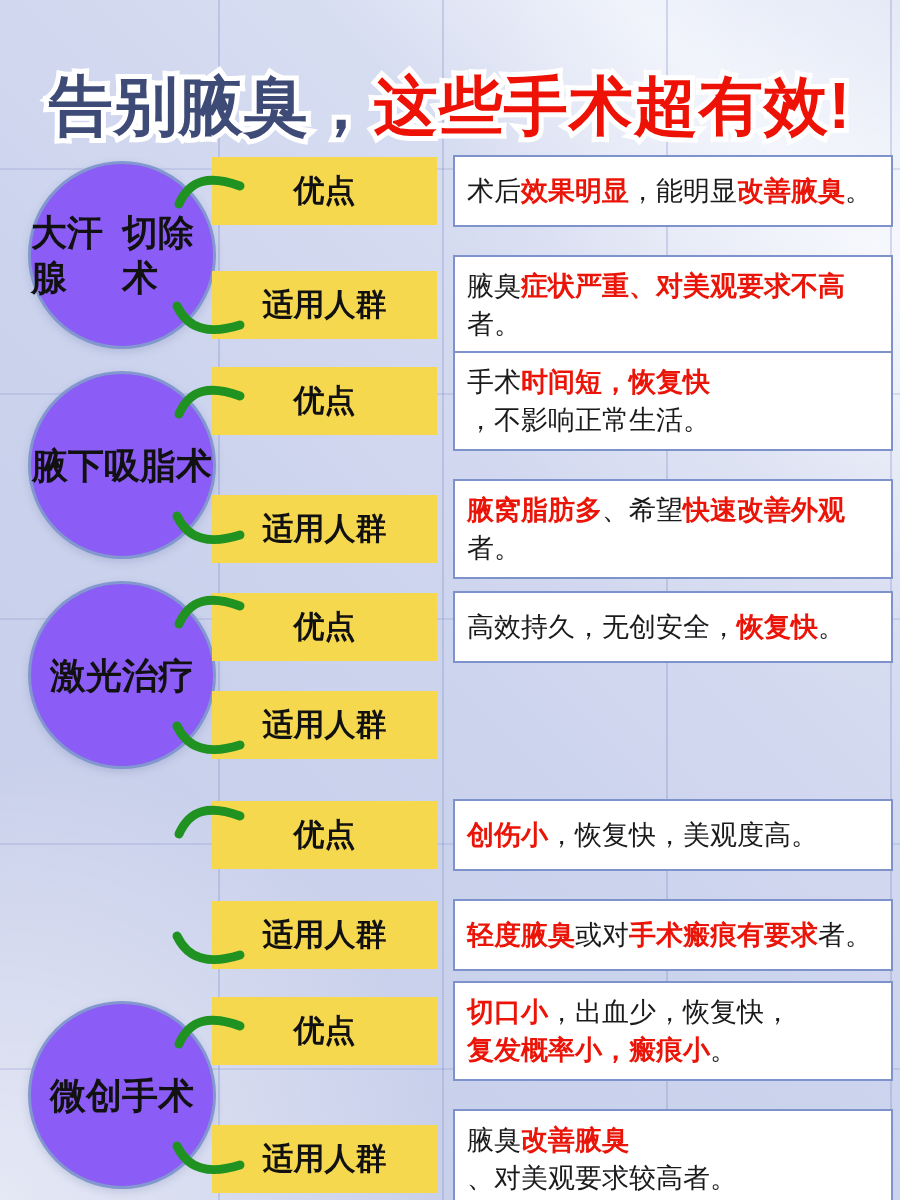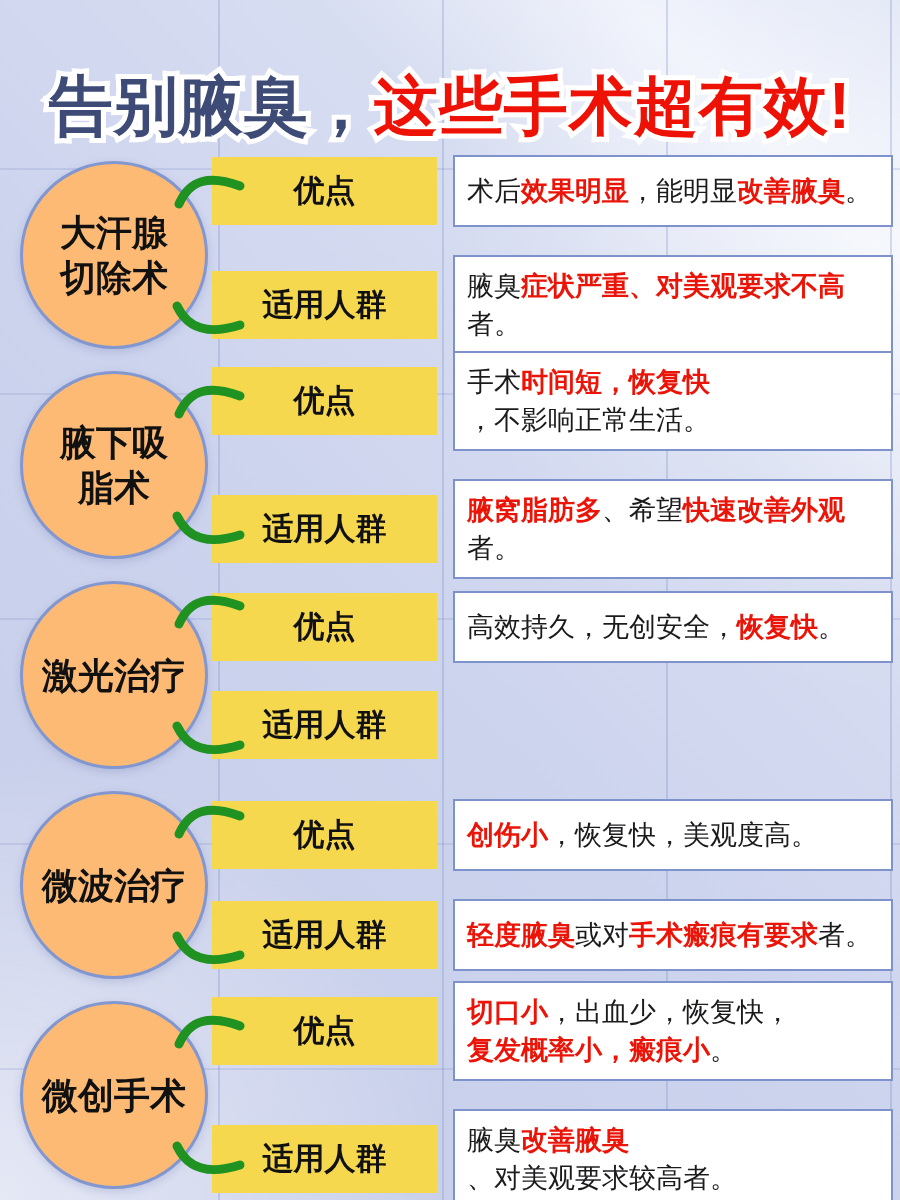--- a/index.html
+++ b/index.html
@@ -41,25 +41,25 @@
     font-size:64px;font-weight:900;letter-spacing:1px;
     -webkit-text-stroke:10px #ffffff;paint-order:stroke fill;
     text-shadow:0 0 2px #fff;
   }
   .t-dark{color:var(--navy);}
   .t-red{color:var(--title-red);margin-top:9px;}
 
   
   section.row{position:relative;height:210px;}
   .circle{
-    position:absolute;left:20px;top:50%;transform:translateY(-50%);
+    position:absolute;left:28px;top:50%;transform:translateY(-50%);
     width:188px;height:188px;border-radius:50%;
-    background:#fdba74;border:3px solid var(--circle-border);
+    background:#8b5cf6;border:3px solid var(--circle-border);
     box-shadow:0 3px 8px rgba(85,100,160,.22);
-    display:flex;flex-direction:column;align-items:center;justify-content:center;
+    display:flex;align-items:center;justify-content:center;
     z-index:1;
   }
   .cline{font-size:36px;font-weight:700;color:#111;line-height:1.25;}
   svg.connectors{position:absolute;inset:0;width:100%;height:100%;z-index:3;pointer-events:none;}
   .arc{fill:none;stroke:var(--green);stroke-width:9;stroke-linecap:round;}
 
   .pairs{
     position:absolute;left:212px;top:0;height:100%;width:681px;
     display:flex;flex-direction:column;justify-content:center;gap:28px;z-index:2;text-align:right;
   }
@@ -167,24 +167,20 @@
                 <span>。</span>
               </div>
         </div>
         <div class="pair">
           <div class="tag">适用人群</div>
         </div>
       </div>
     </section>
 
     <section class="row">
-      <div class="circle">
-        <span class="cline">微波治疗</span>
-
-      </div>
       <svg class="connectors" viewBox="0 0 900 210" preserveAspectRatio="none" aria-hidden="true">
         <path class="arc" d="M 179 54 C 190 29, 210 25, 240 36"></path>
         <path class="arc" d="M 177 156 C 188 179, 208 185, 240 175"></path>
       </svg>
       <div class="pairs">
         <div class="pair">
           <div class="tag">优点</div>
           <div class="box">
                 <span class="hl">创伤小</span>
                 <span>，恢复快，美观度高。</span>

